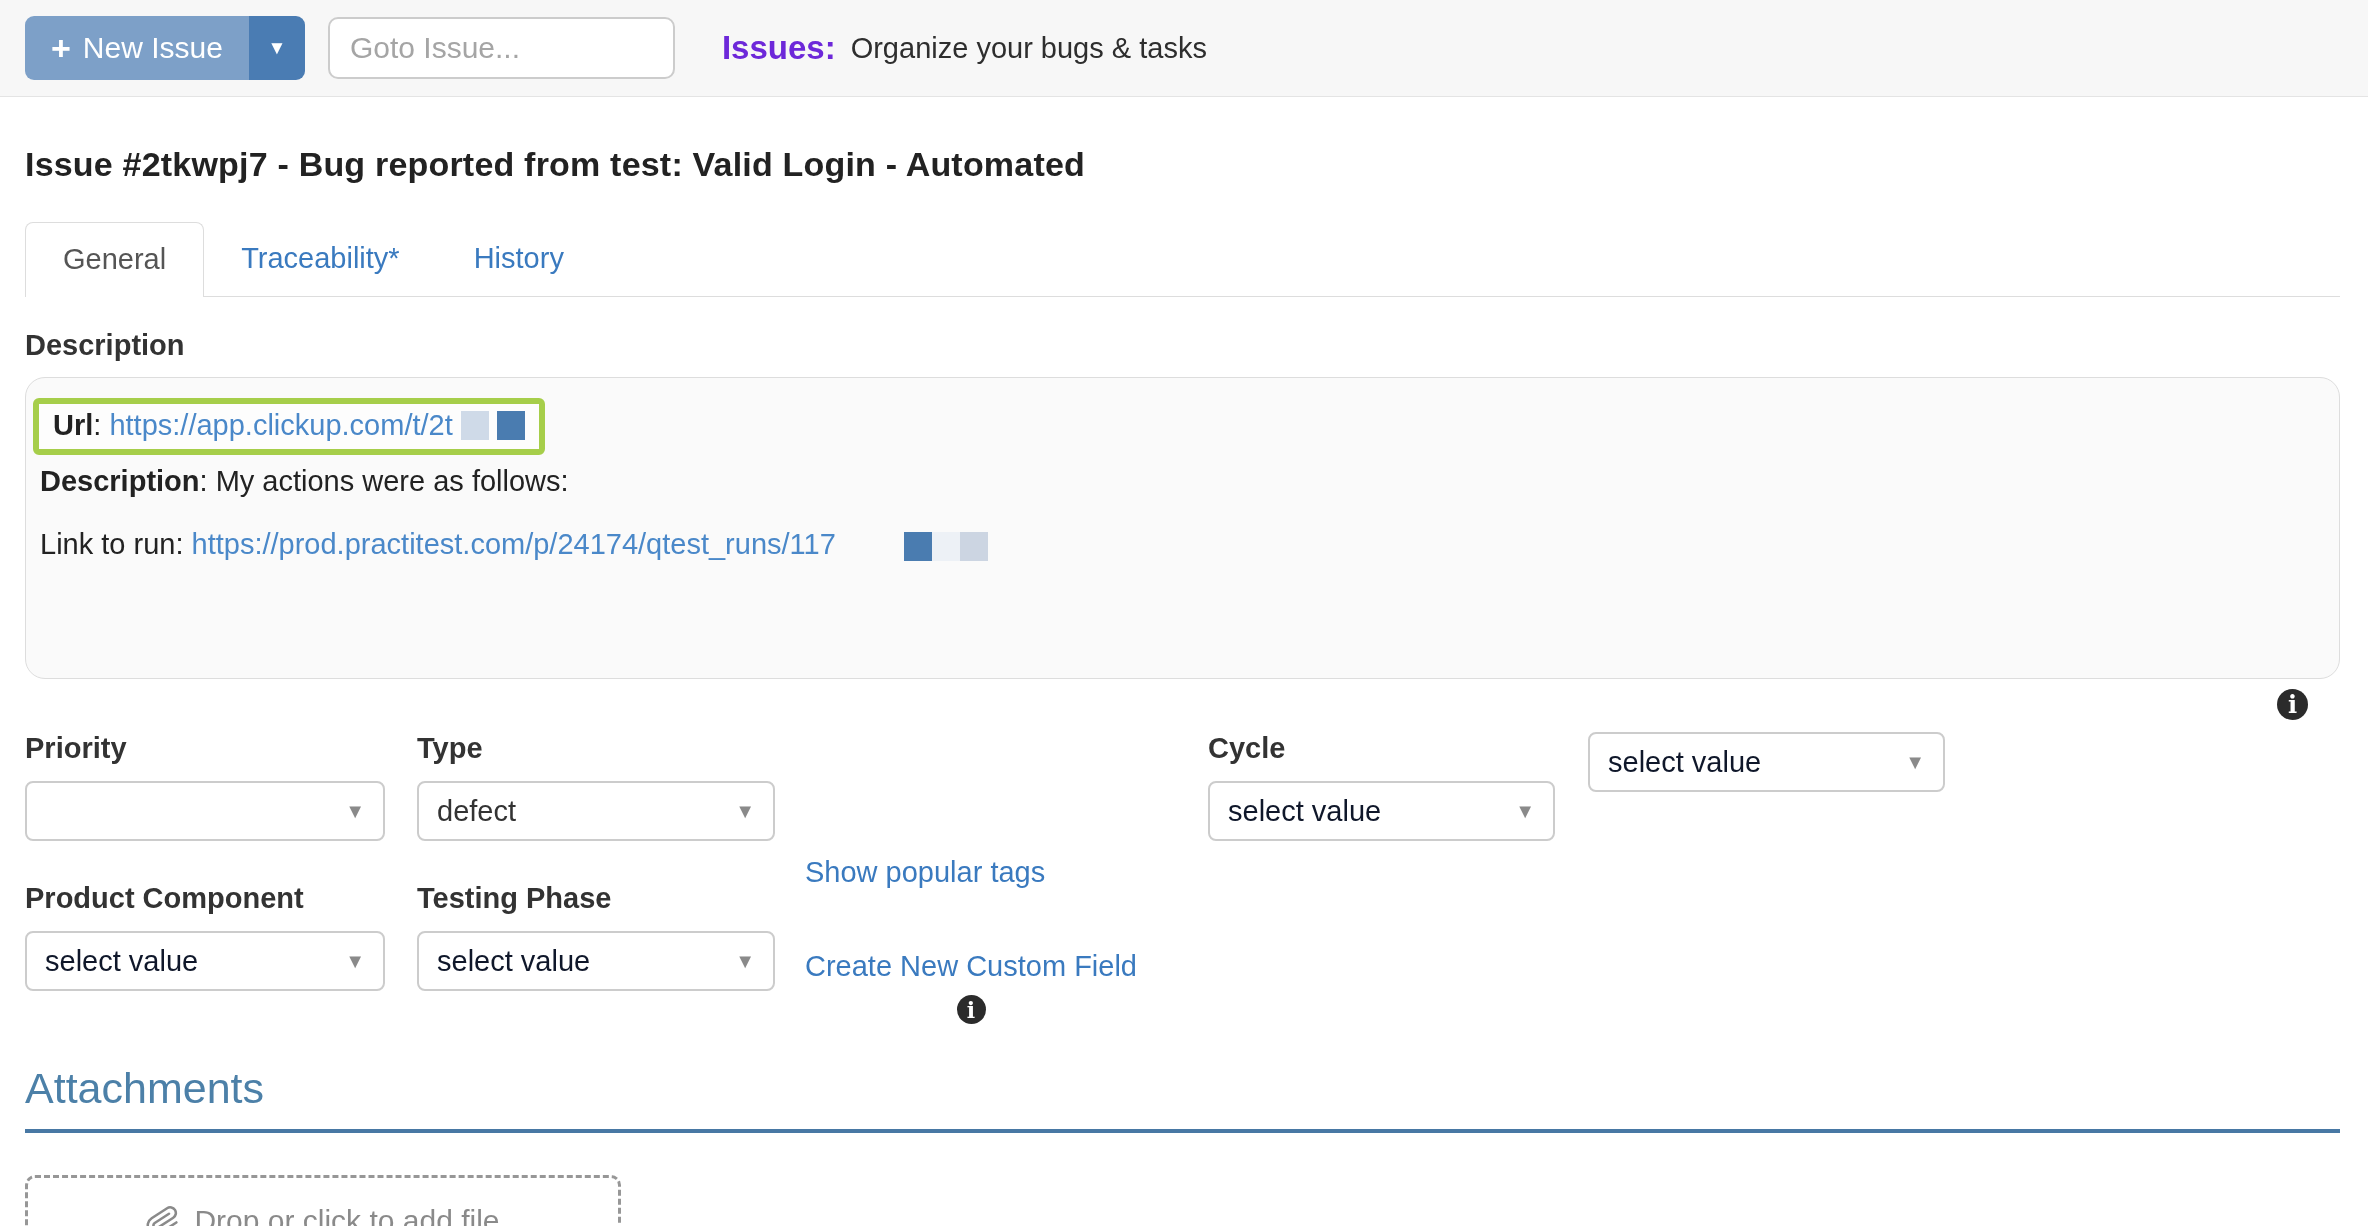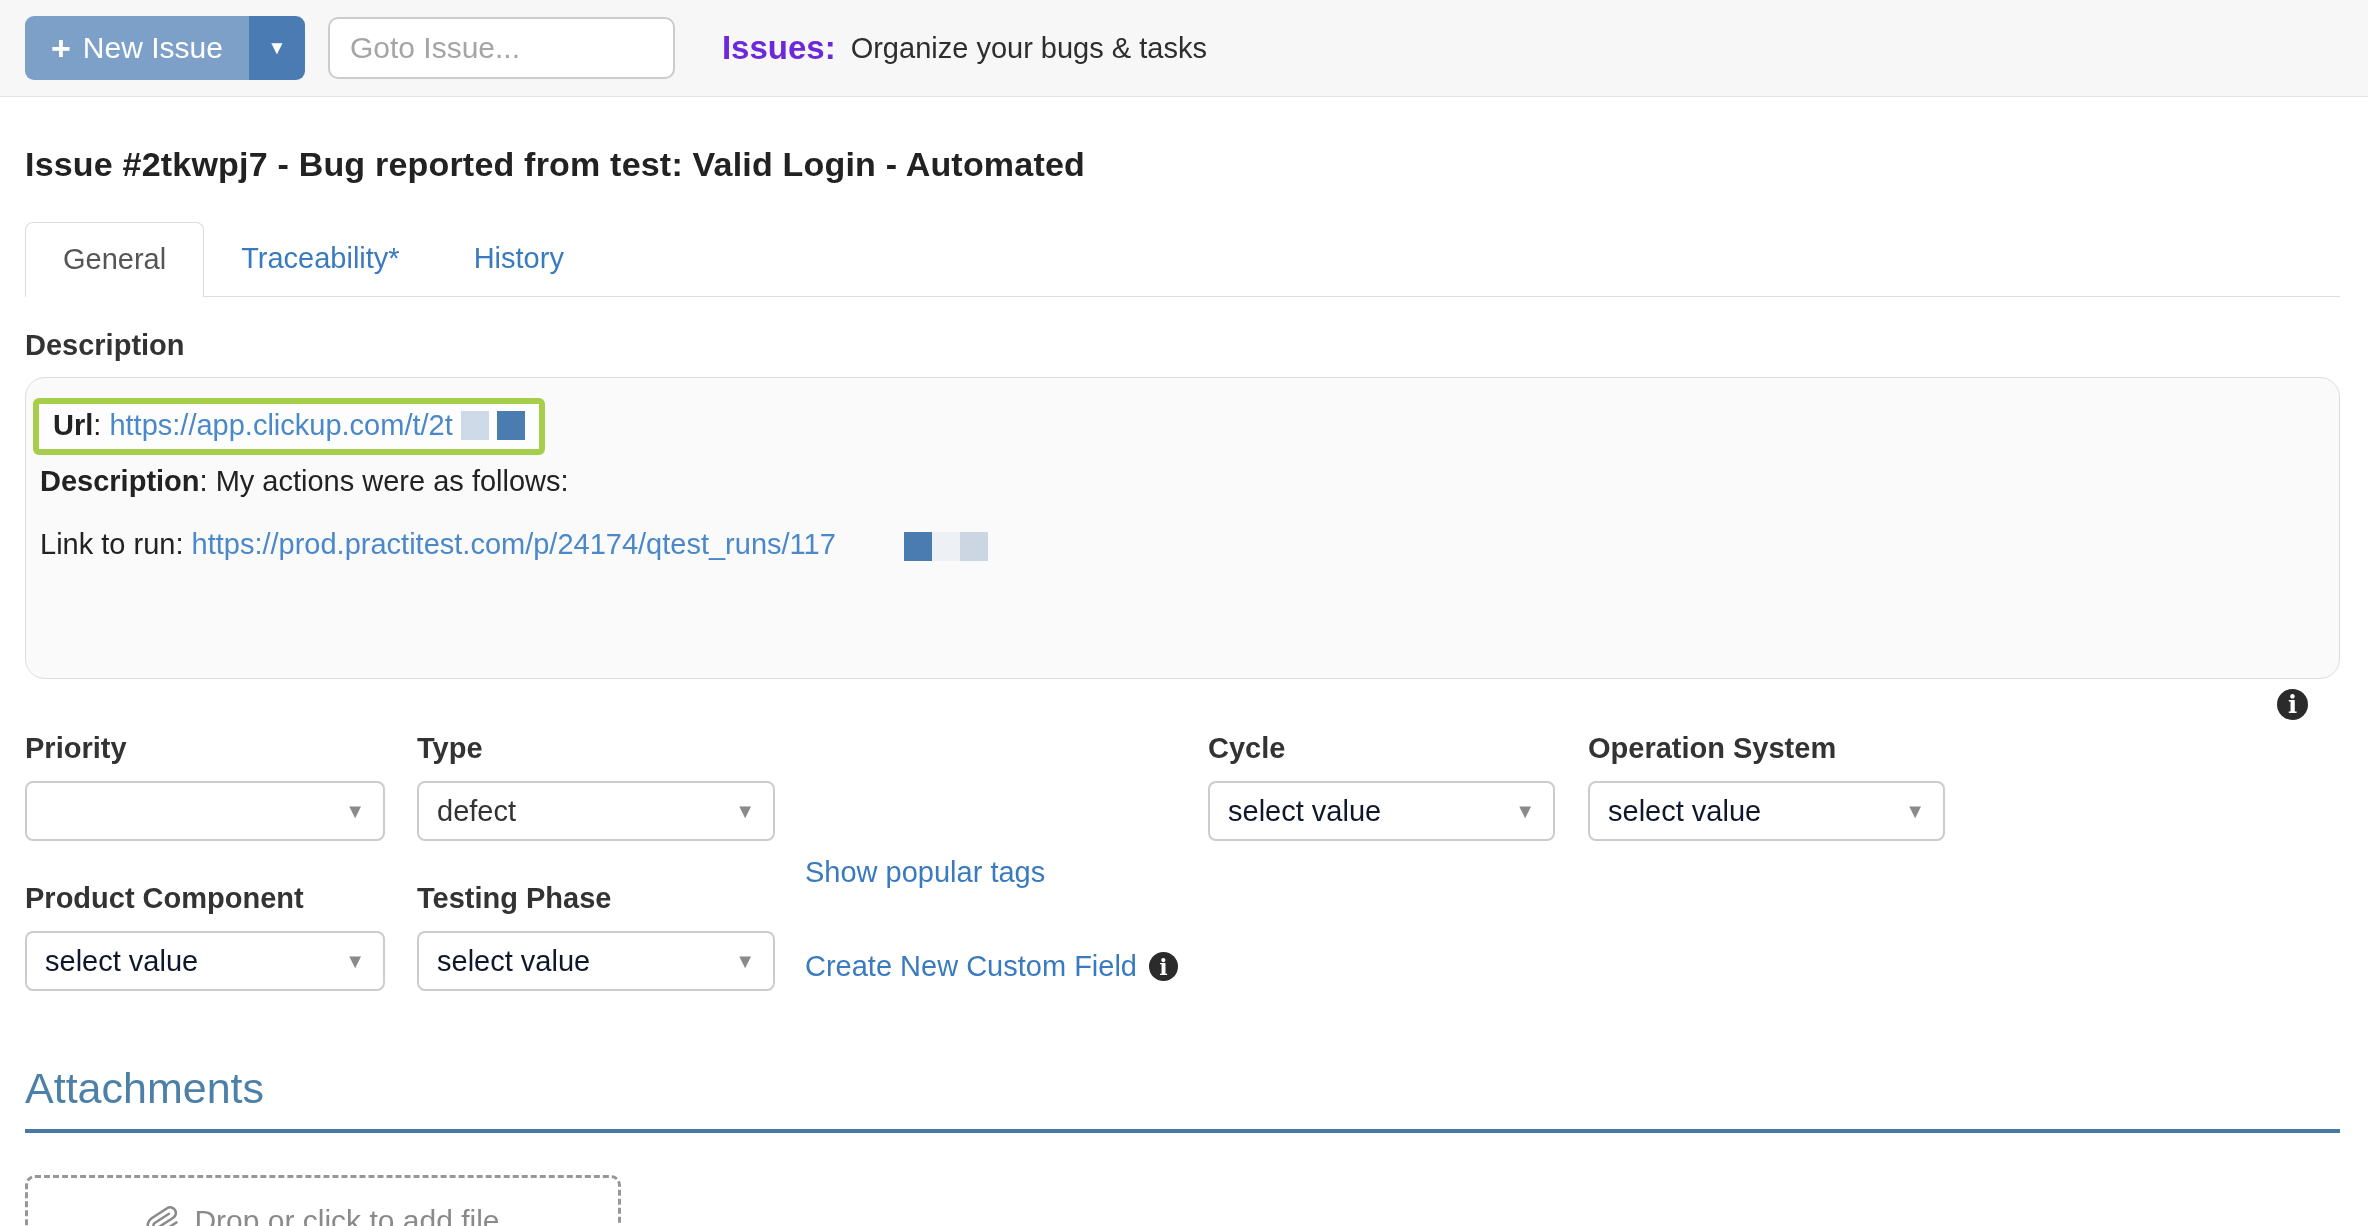--- a/index.html
+++ b/index.html
@@ -174,21 +174,21 @@
   a.action-link { color: #3a7abf; font-size: 29px; text-decoration: none; cursor: pointer; }
 
   .fg-priority  { left: 0;     top: 0;   width: 360px; }
   .fg-type      { left: 392px; top: 0;   width: 358px; }
   .fg-tags      { left: 780px; top: 0;   width: 340px; }
   .fg-cycle     { left: 1183px;top: 0;   width: 347px; }
   .fg-os        { left: 1563px;top: 0;   width: 357px; }
   .lnk-popular  { left: 780px; top: 124px; }
   .fg-component { left: 0;     top: 150px; width: 360px; }
   .fg-phase     { left: 392px; top: 150px; width: 358px; }
-  .lnk-custom   { left: 780px; top: 218px; display: inline-flex; align-items: center; gap: 12px; }
+  .lnk-custom   { left: 780px; top: 218px; display: inline-flex; align-items: center; gap: 12px; flex-direction: column; }
 
   
   .attachments-title {
     margin-top: 40px;
     font-size: 43px;
     font-weight: 400;
     color: #4c80a8;
   }
   .attachments-rule {
     margin-top: 16px;
@@ -293,21 +293,20 @@
 
     <div class="field-group fg-cycle">
       <div class="field-label">Cycle</div>
       <div class="select-box">
         <span class="sel-value placeholder">select value</span>
         <span class="select-caret">▼</span>
       </div>
     </div>
 
     <div class="field-group fg-os">
-      <div class="field-label">Operation System</div>
       <div class="select-box">
         <span class="sel-value placeholder">select value</span>
         <span class="select-caret">▼</span>
       </div>
     </div>
 
     <a class="action-link field-group lnk-popular">Show popular tags</a>
 
     <div class="field-group fg-component">
       <div class="field-label">Product Component</div>

